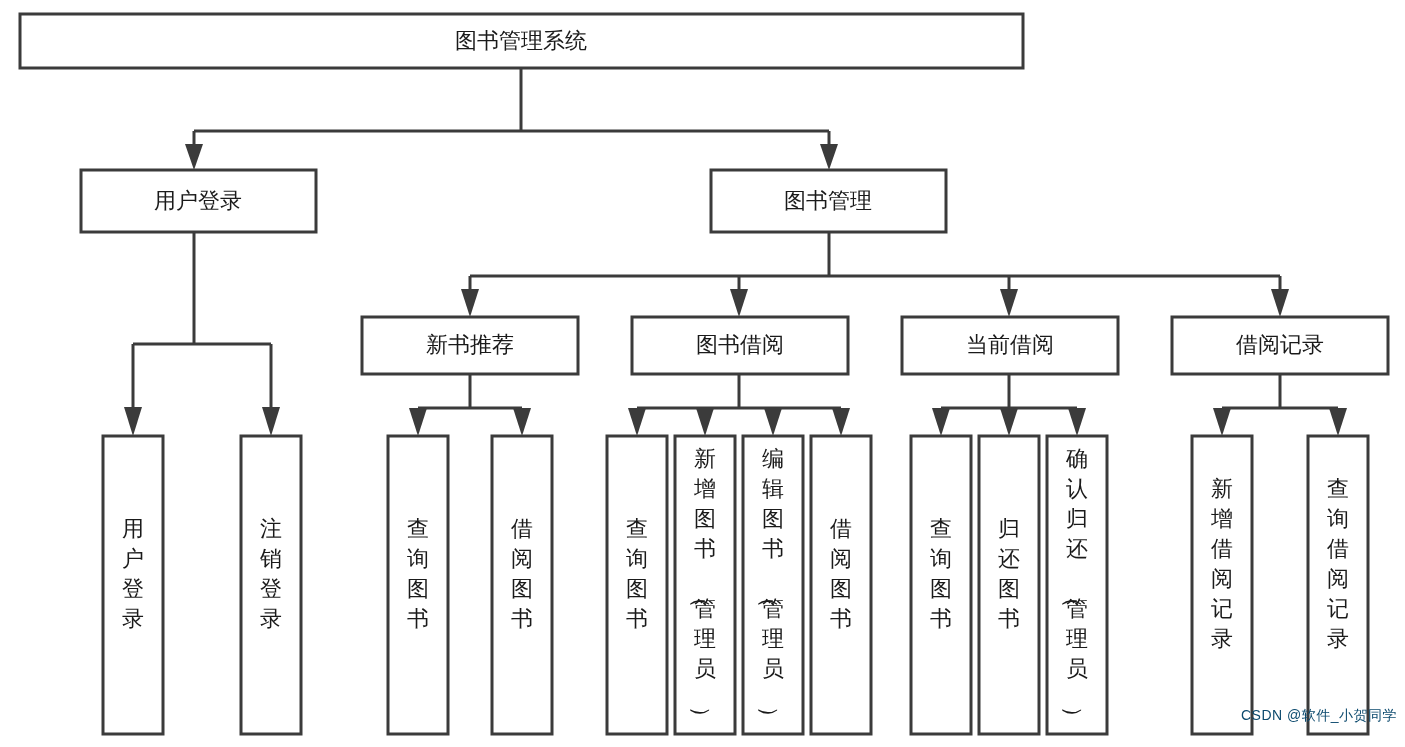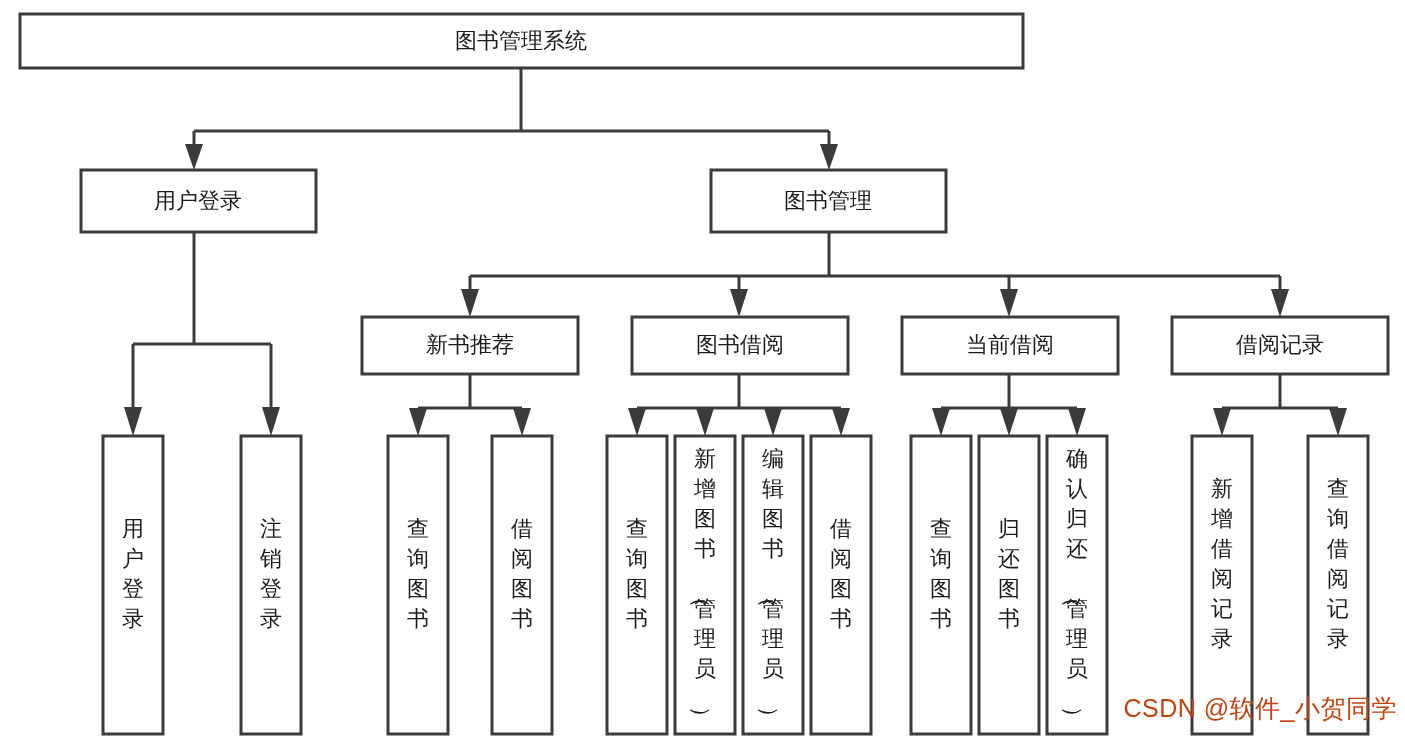--- a/index.html
+++ b/index.html
@@ -50,22 +50,22 @@
     font-family: "Liberation Sans", "DejaVu Sans", sans-serif;
     font-size: 22px;
     fill: #1a1a1a;
     text-anchor: middle;
   }
   .watermark {
     position: absolute;
     right: 8px;
     bottom: 6px;
     font-family: "Liberation Sans", "DejaVu Sans", sans-serif;
-    font-size: 25px;
-    color: #c2410c;
+    font-size: 14px;
+    color: #0c4a6e;
     letter-spacing: 0.5px;
     white-space: nowrap;
     pointer-events: none;
   }
 </style>
 </head>
 <body>
 
 <div id="diagram-root">
   <svg class="diagram" viewBox="0 0 1405 747" xmlns="http://www.w3.org/2000/svg">

